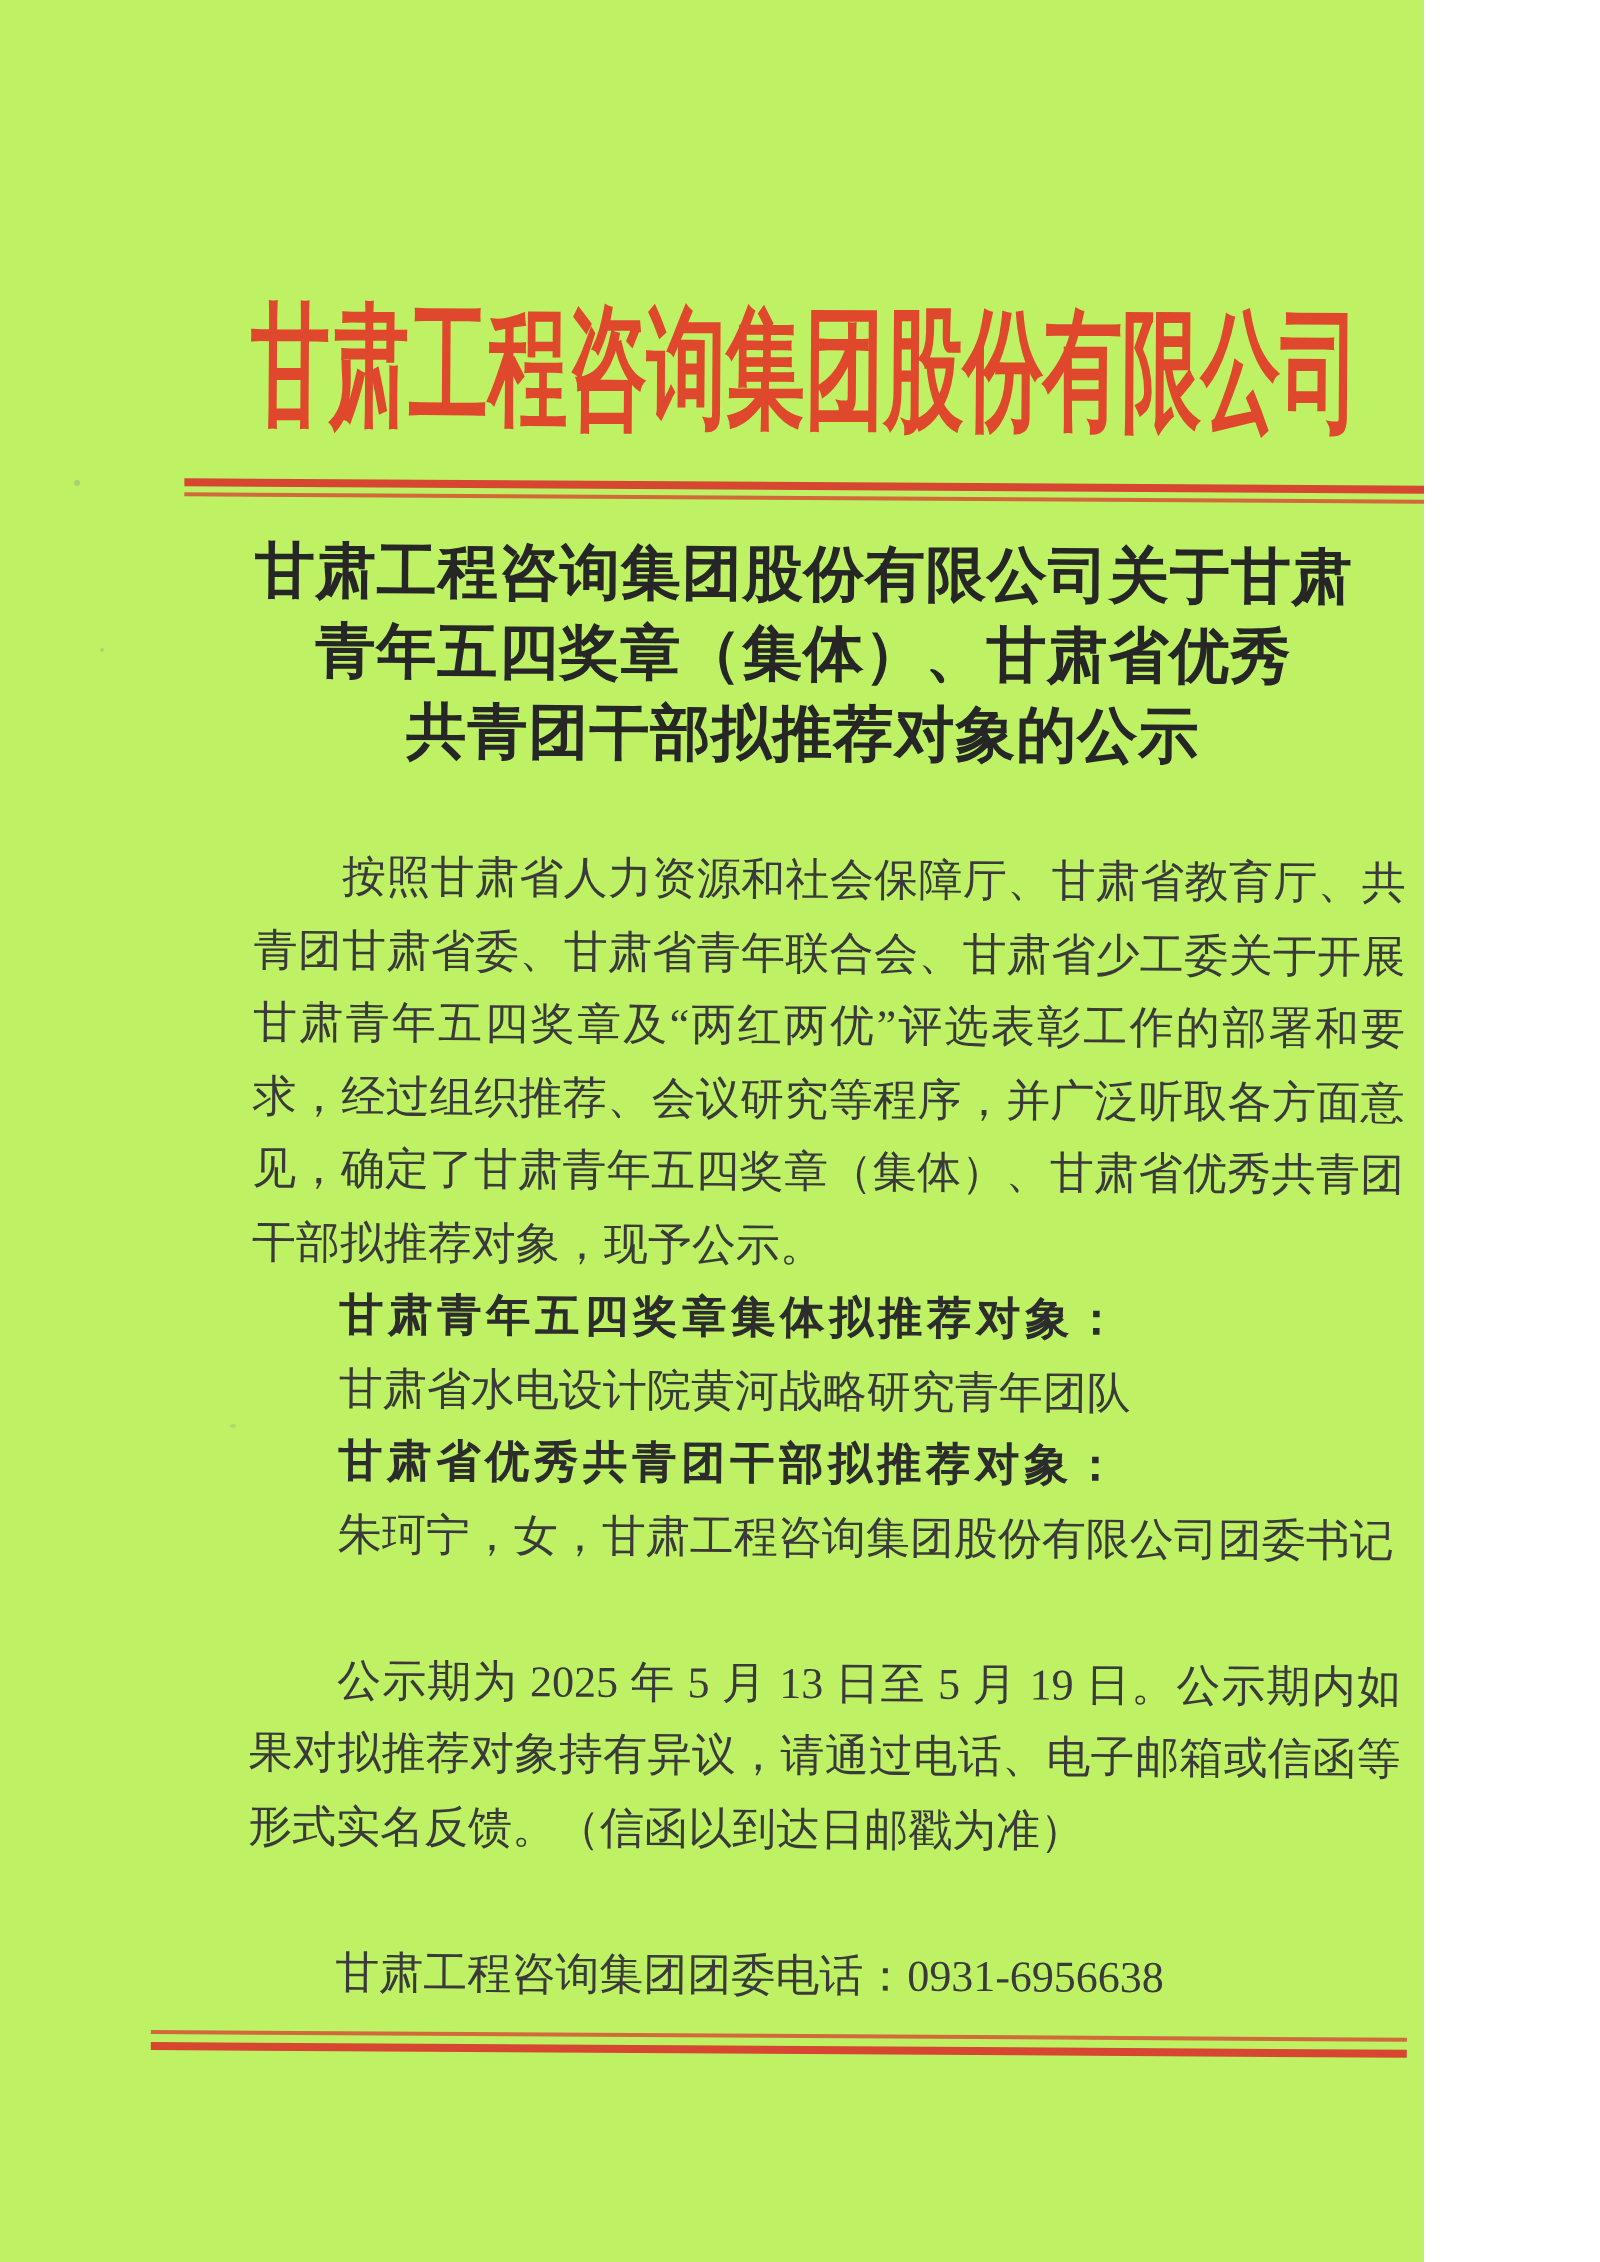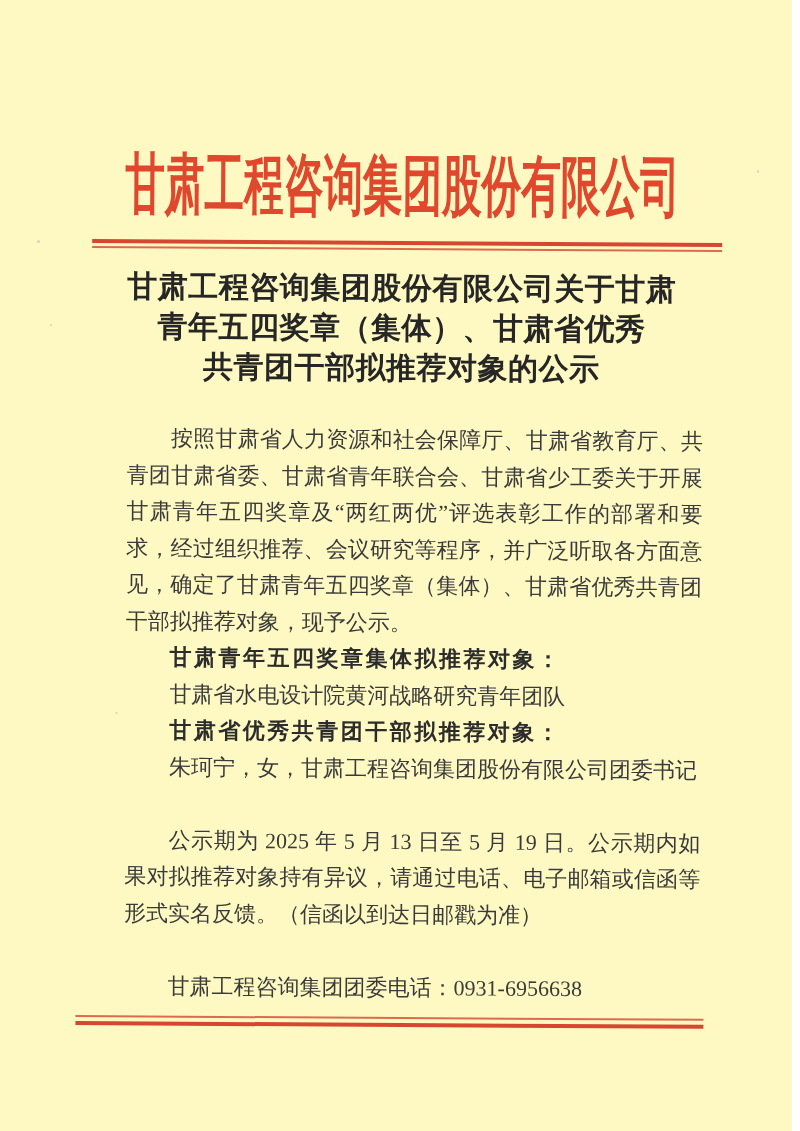--- a/index.html
+++ b/index.html
@@ -2,22 +2,22 @@
 <html><head>
 <meta charset="utf-8">
 <style>
   html,body{margin:0;padding:0;}
   body{
     width:800px;height:1131px;background:#ffffff;
     font-family:"Liberation Serif","DejaVu Serif",serif;
     -webkit-font-smoothing:antialiased;
   }
   .page{
-    position:relative;width:792px;height:1131px;overflow:hidden;
-    background:#fef9c3;
+    position:relative;width:712px;height:1131px;overflow:hidden;
+    background:#bef264;
   }
   .tilt{
     position:absolute;inset:0;
     transform:rotate(0.35deg);
     transform-origin:400px 600px;
   }
   
   .masthead{
     position:absolute;top:150px;left:0;width:800px;
     display:flex;justify-content:center;

